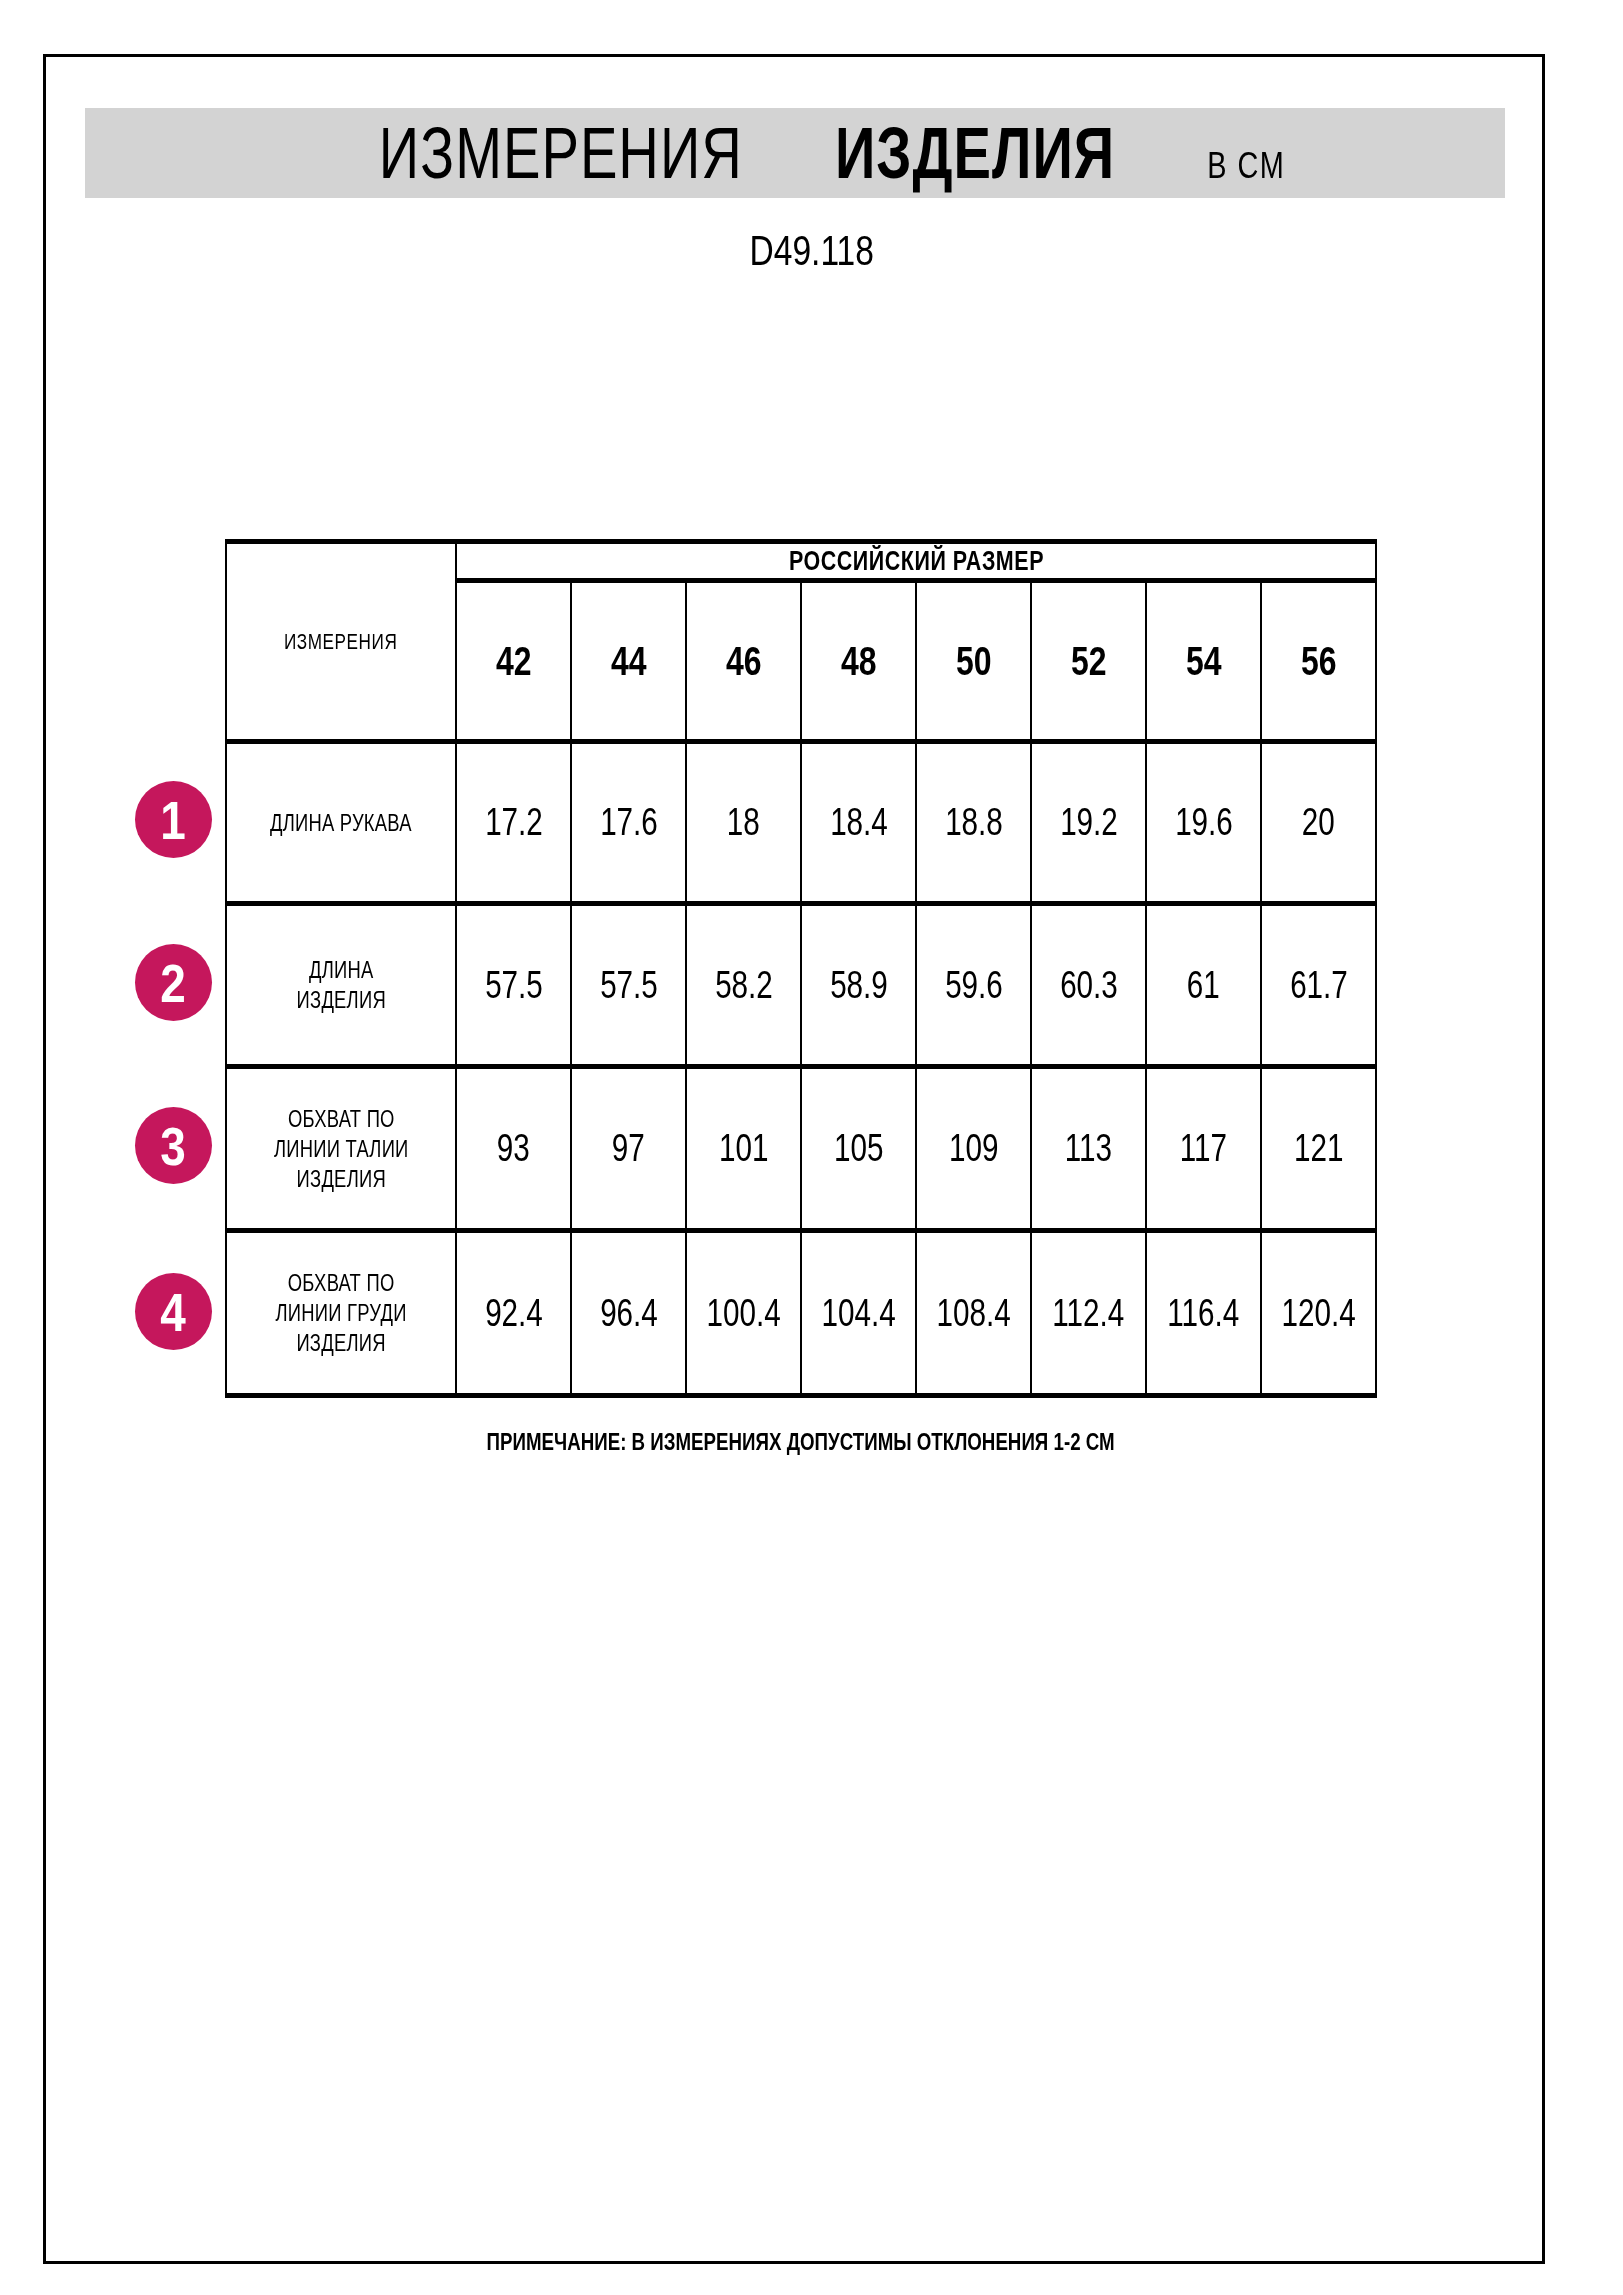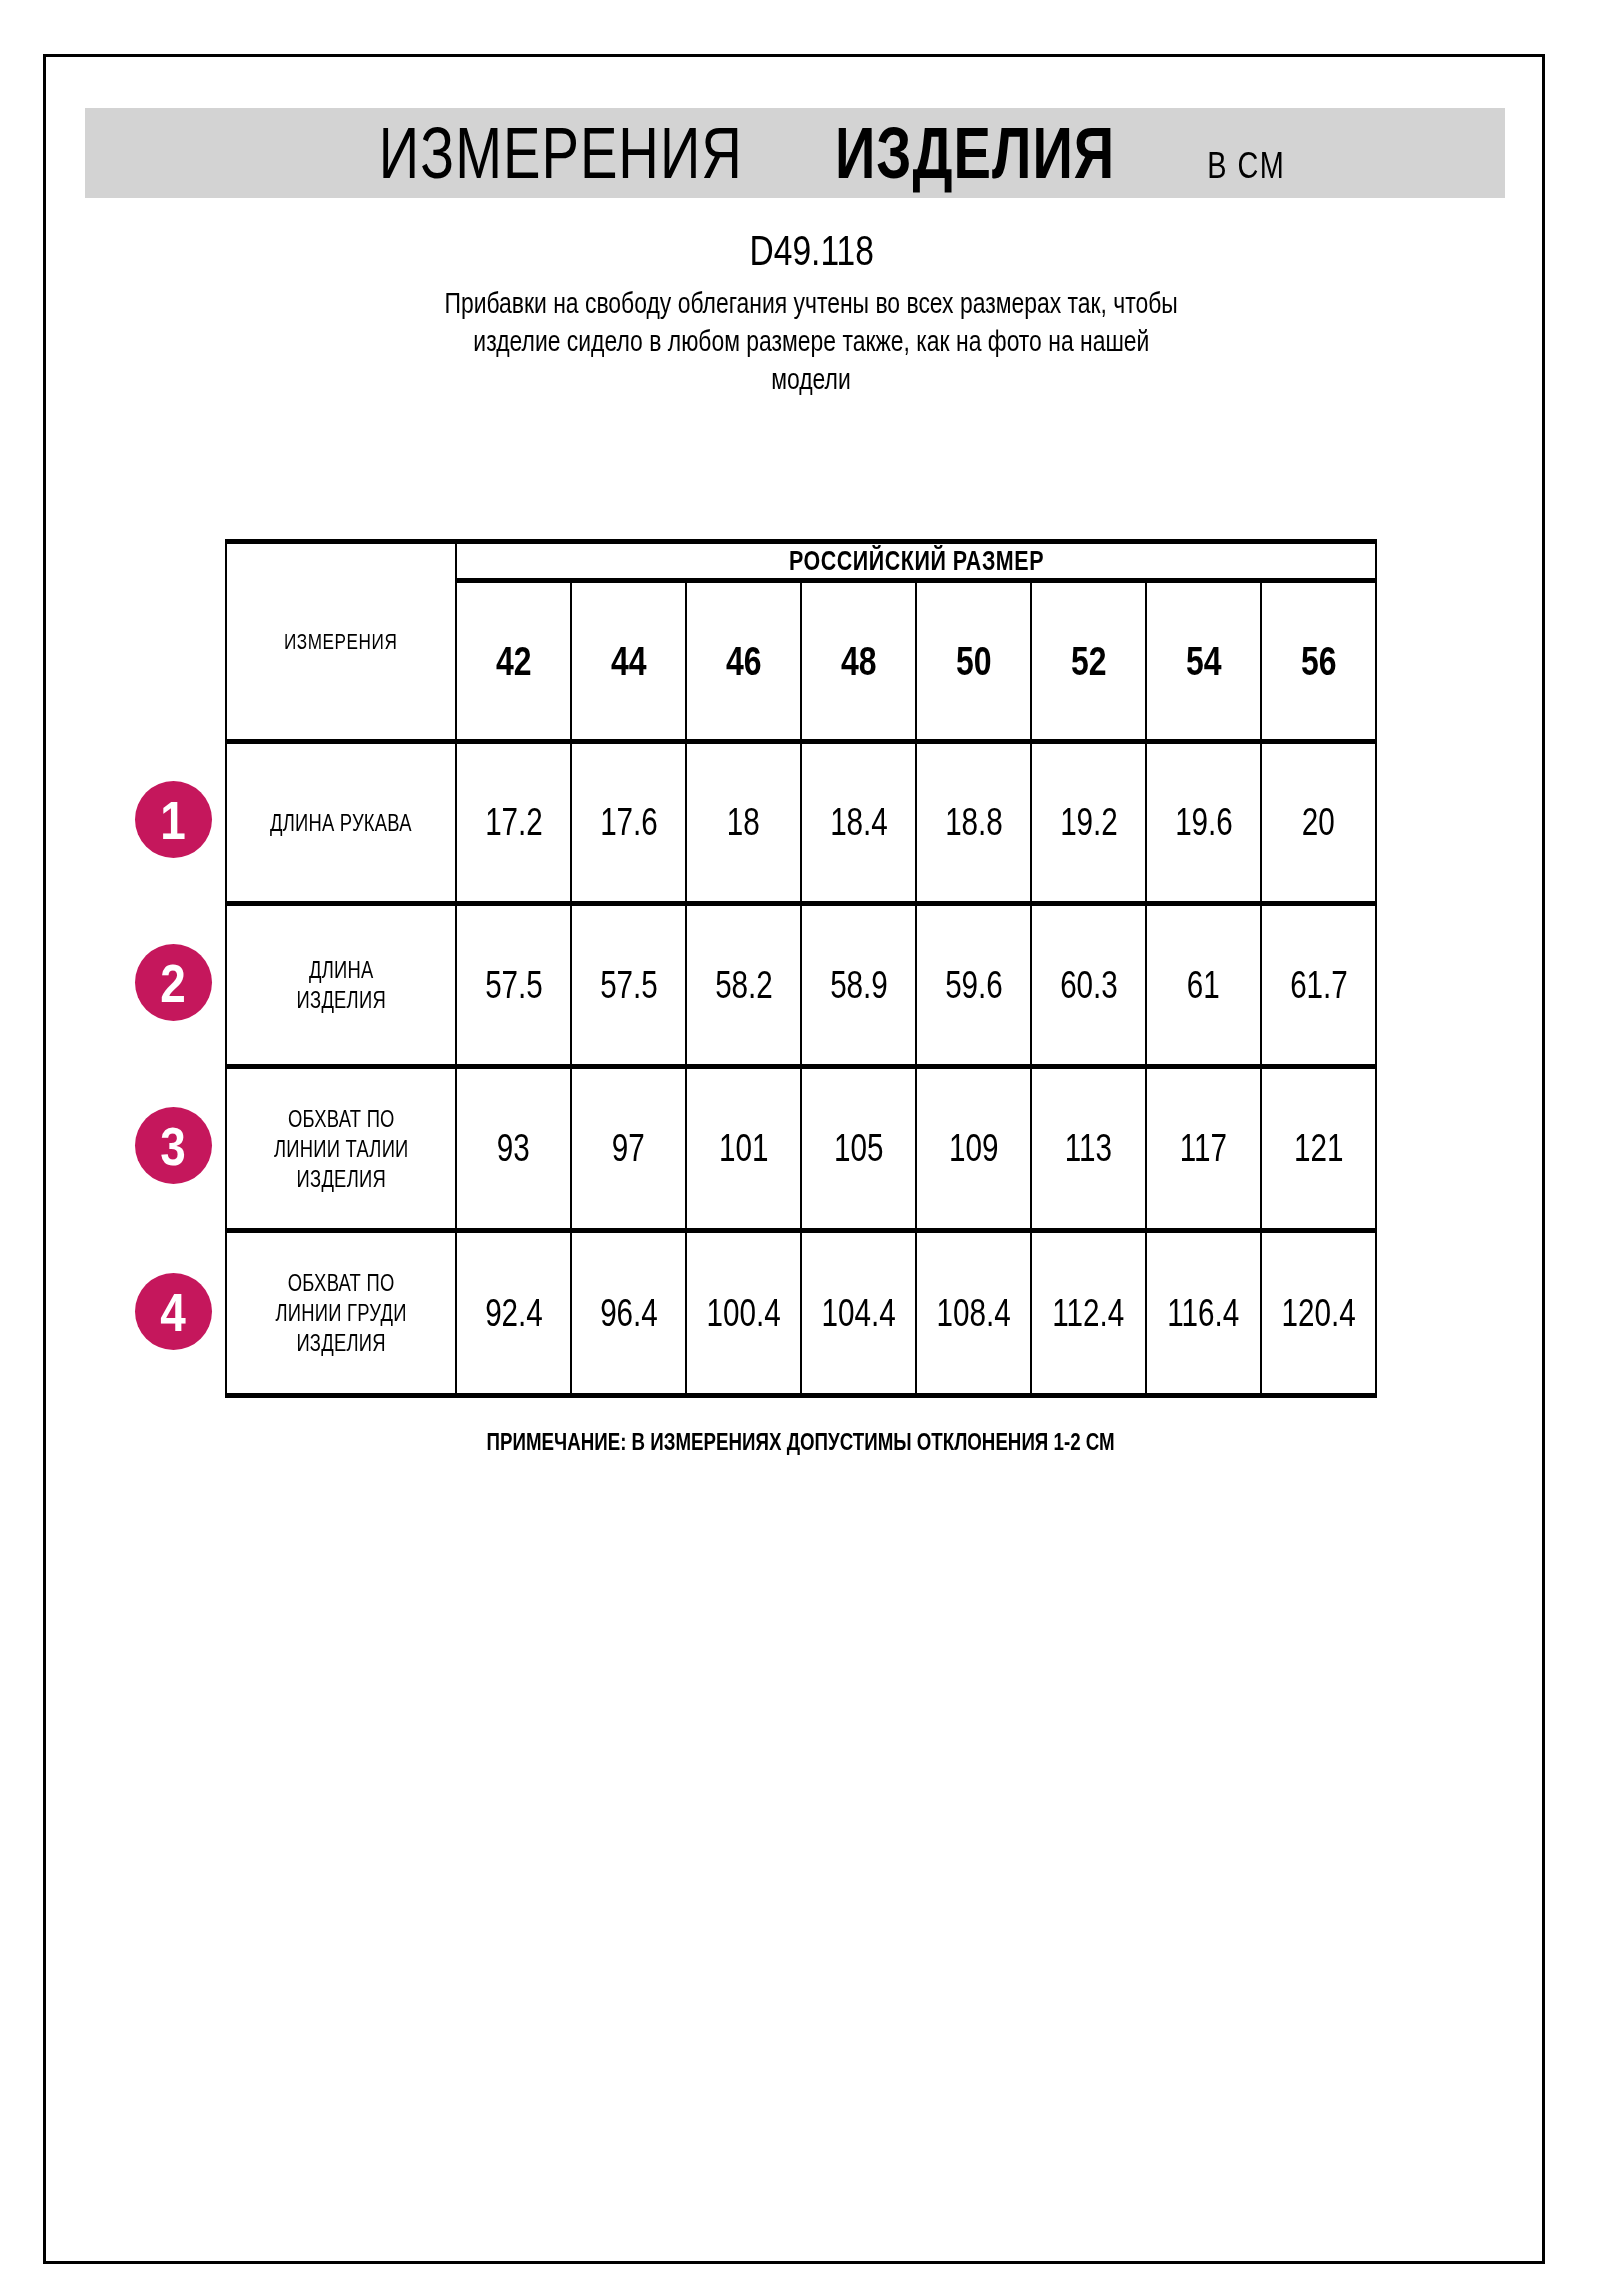--- a/index.html
+++ b/index.html
@@ -138,25 +138,20 @@
       <span class="title-w1">ИЗМЕРЕНИЯ</span>
       <span class="title-w2">ИЗДЕЛИЯ</span>
       <span class="title-units">В СМ</span>
     </div>
   </div>
 
   <div class="code">
     <span class="cond">D49.118</span>
   </div>
 
-  <div class="desc">
-    <div><span class="cond">Прибавки на свободу облегания учтены во всех размерах так, чтобы</span></div>
-    <div><span class="cond">изделие сидело в любом размере также, как на фото на нашей</span></div>
-    <div><span class="cond">модели</span></div>
-  </div>
 
   <table class="size-table">
     <colgroup>
       <col style="width:230px">
       <col style="width:115px">
         <col style="width:115px">
         <col style="width:115px">
         <col style="width:115px">
       <col style="width:115px">
         <col style="width:115px">

